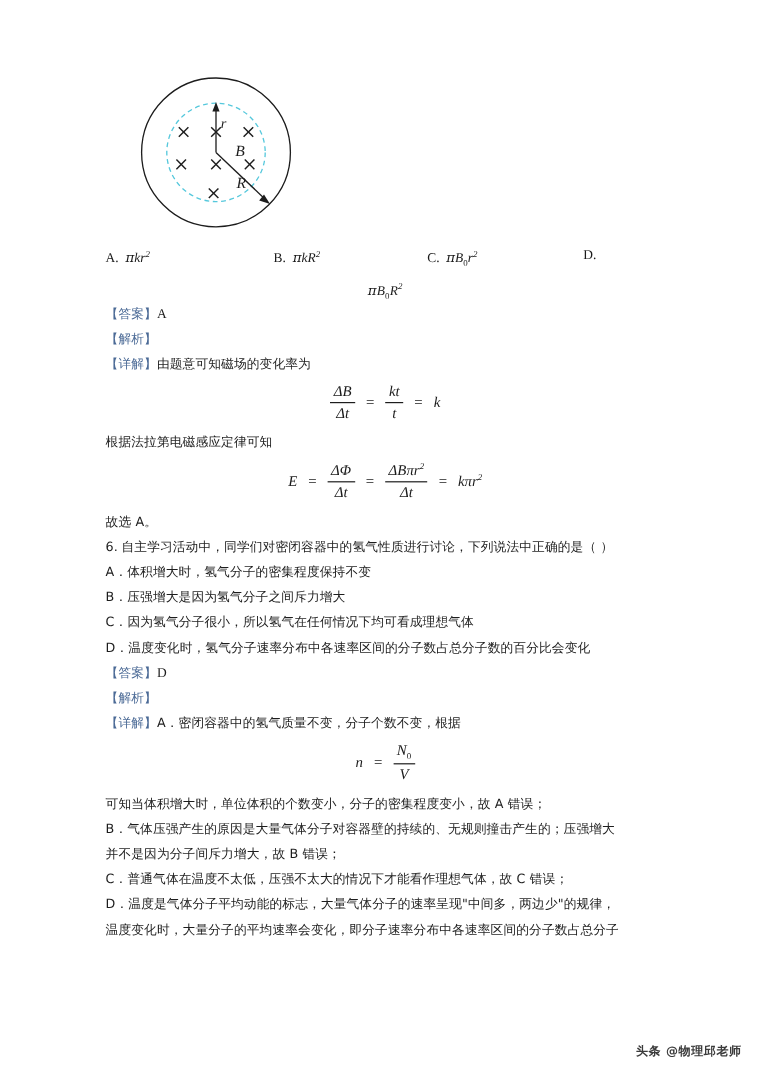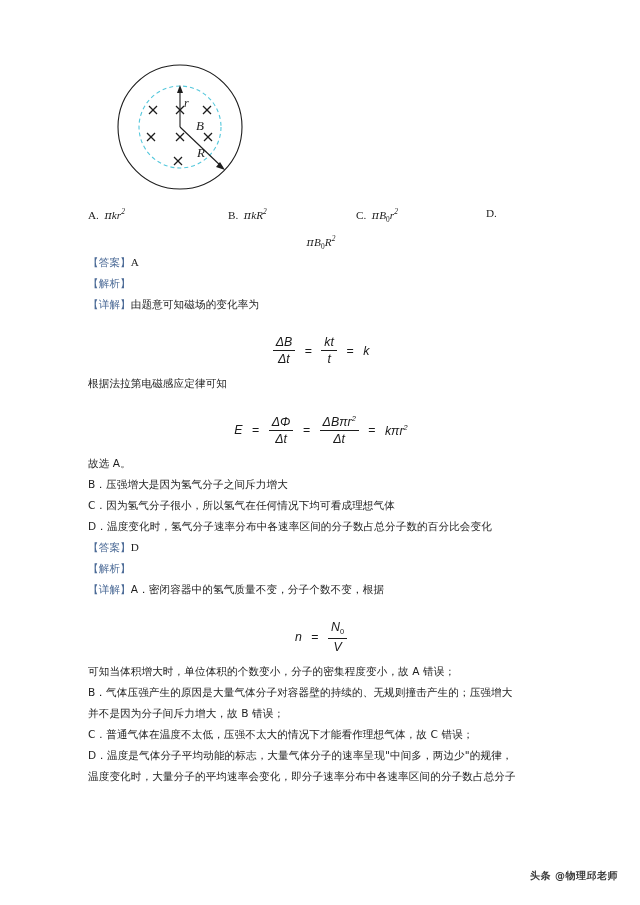--- a/index.html
+++ b/index.html
@@ -81,22 +81,22 @@
   .opt .lbl { font-style: normal; }
   .mathi { font-style: italic; font-family: "Liberation Serif", serif; }
   .pi { font-style: italic; font-family: "DejaVu Serif", serif; }
   sup.ex { font-size: 7.4px; vertical-align: super; font-style: italic; }
   sub.sb { font-size: 7.4px; vertical-align: sub; font-style: normal; }
 
   
   .math-center {
     text-align: center;
     font-size: 12.4px;
-    font-family: Liberation Sans, sans-serif;
-    margin: 20px 0 7px 0;
+    font-family: Liberation Serif, serif;
+    margin: 4px 0 7px 0;
   }
   .frac {
     display: inline-block;
     vertical-align: middle;
     text-align: center;
     margin: 0 3px;
   }
   .frac .num {
     display: block;
     padding: 0 3px 1px 3px;
@@ -238,21 +238,26 @@
       <span class="frac">
         <span class="num"><span>ΔBπr</span><sup class="ex">2</sup></span>
         <span class="den">Δt</span>
       </span>
       <span class="eqsym">=</span>
       <span class="eqsym ital"><span>kπr</span><sup class="ex">2</sup></span>
     </div>
 
     <div class="line cjk">故选 A。</div>
 
-
+    <div class="line">
+      <span class="cjk">6.</span>
+      <span class="cjk">自主学习活动中，同学们对密闭容器中的氢气性质进行讨论，下列说法中正确的是（      ）</span>
+    </div>
+
+    <div class="line cjk">A．体积增大时，氢气分子的密集程度保持不变</div>
     <div class="line cjk">B．压强增大是因为氢气分子之间斥力增大</div>
     <div class="line cjk">C．因为氢气分子很小，所以氢气在任何情况下均可看成理想气体</div>
     <div class="line cjk">D．温度变化时，氢气分子速率分布中各速率区间的分子数占总分子数的百分比会变化</div>
 
     <div class="line blue">
       <span>【答案】</span><span class="ans">D</span>
     </div>
     <div class="line blue">【解析】</div>
 
     <div class="line">

